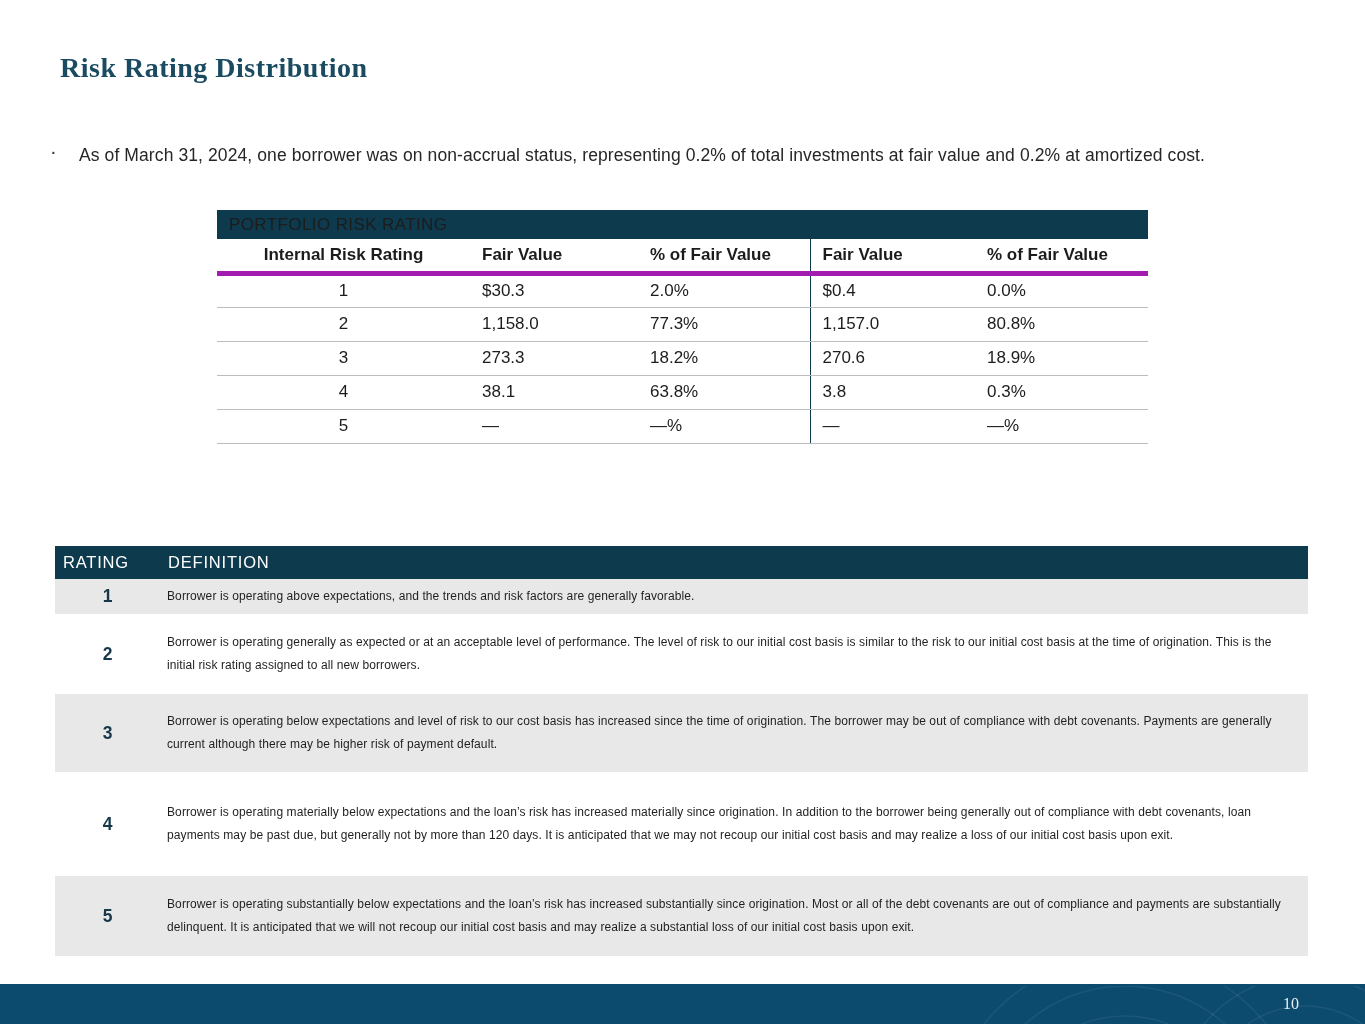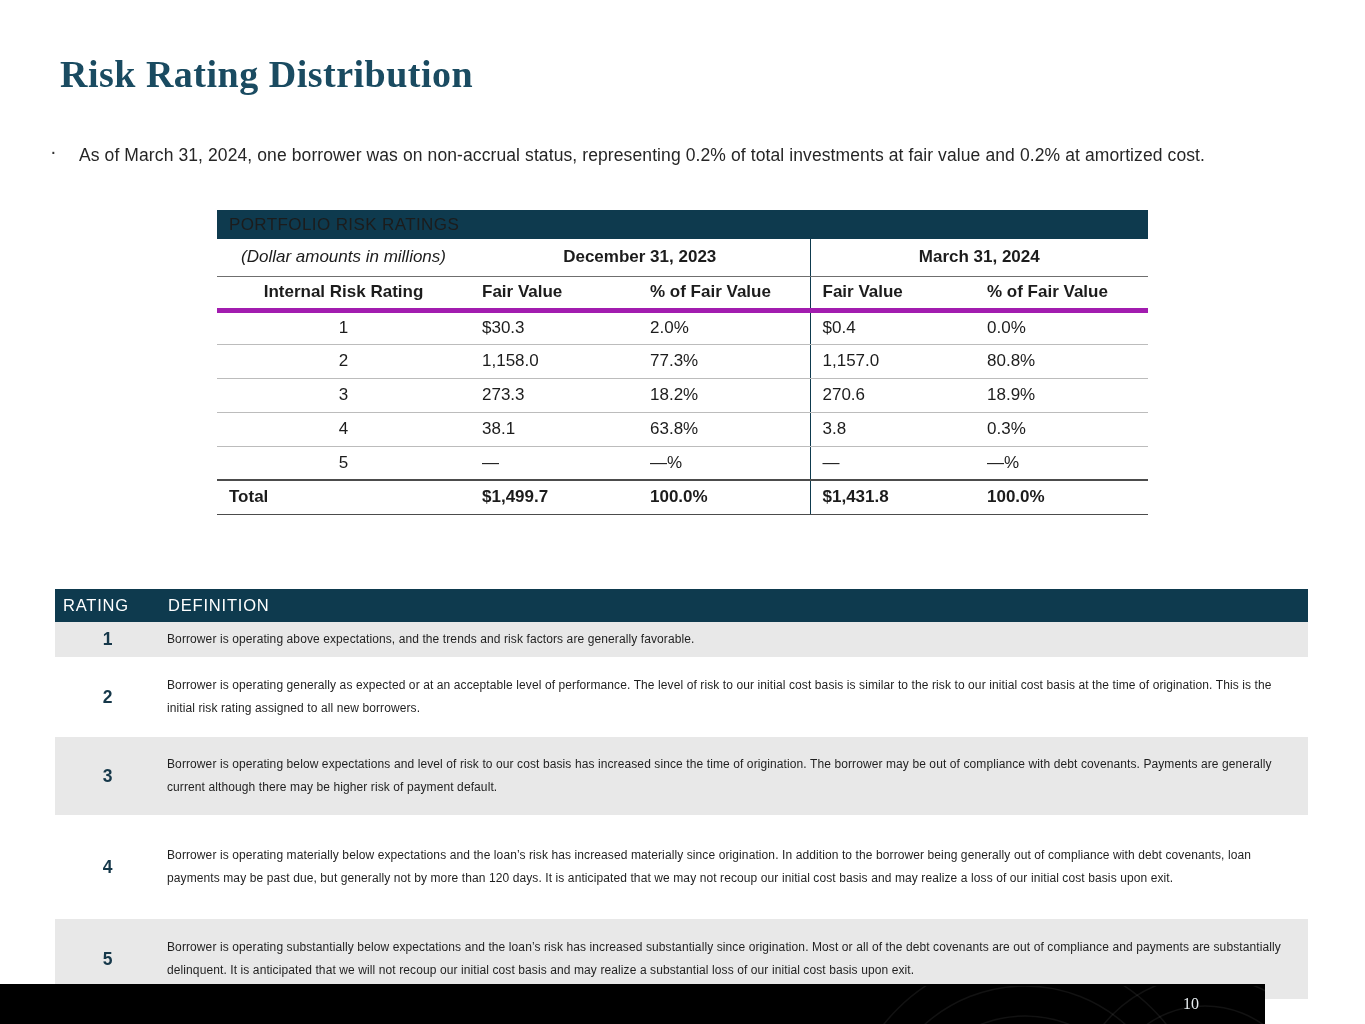--- a/index.html
+++ b/index.html
@@ -8,21 +8,21 @@
     width: 1365px; height: 1024px;
     background: #ffffff;
     font-family: "Liberation Sans", "DejaVu Sans", sans-serif;
     position: relative; overflow: hidden;
   }
   .slide { position: absolute; inset: 0; }
 
   .title {
     position: absolute; left: 60px; top: 52px; margin: 0;
     font-family: "Liberation Serif", "DejaVu Serif", serif;
-    font-weight: 700; font-size: 38px; color: #1a4b61; letter-spacing: 0.5px;
+    font-weight: 700; font-size: 28px; color: #1a4b61; letter-spacing: 0.5px;
   }
 
   .bullet-row { position: absolute; left: 48px; top: 138px; width: 1250px; display: flex; }
   .bullet-glyph { width: 27px; flex: 0 0 27px; font-size: 20px; color: #333; line-height: 26px; padding-left: 2px; }
   .bullet-text { margin: 4px; font-size: 17.5px; line-height: 26px; color: #262626; letter-spacing: 0.1px; text-align: center; }
 
   
   .portfolio-table {
     position: absolute; left: 217px; top: 210px; width: 931px;
     border-collapse: collapse; table-layout: fixed;
@@ -49,21 +49,21 @@
   .pt-data-row { height: 34px; }
   .pt-data-row td { border-bottom: 1px solid #bcbcbc; }
   .pt-divider { border-left: 1px solid #0e3a4e; }
   .pt-total-row { height: 34px; }
   .pt-total-row td { font-weight: 700; border-top: 2px solid #4c4c4c; border-bottom: 1px solid #4c4c4c; }
   .pt-total-label { padding-left: 6px; }
 
   
   .def-table {
     position: absolute; left: 55px; top: 546px; width: 1253px;
-    border-collapse: collapse; table-layout: fixed; margin-top: 43px;
+    border-collapse: collapse; table-layout: fixed;
   }
   .def-table col.d1 { width: 105px; }
   .dt-head th {
     background: #0e3a4e; color: #ffffff; font-size: 16.5px; font-weight: 400;
     text-align: left; height: 33px; letter-spacing: 0.8px; padding: 0 8px;
   }
   .dt-rating { text-align: center; font-weight: 700; color: #16384a; font-size: 17.5px; vertical-align: middle; }
   .dt-def {
     font-size: 12px; color: #1f1f1f; line-height: 23px;
     padding: 6px 12px 6px 7px; vertical-align: middle; letter-spacing: 0.1px;
@@ -71,22 +71,22 @@
   .dt-odd  { background: #e8e8e8; }
   .dt-even { background: #ffffff; }
   .dt-r1 { height: 34px; }
   .dt-r2 { height: 80px; }
   .dt-r3 { height: 78px; }
   .dt-r4 { height: 104px; }
   .dt-r5 { height: 80px; }
 
   
   .footer {
-    position: absolute; left: 0; bottom: 0; width: 1265px; height: 40px;
-    background: #000000; overflow: hidden;
+    position: absolute; left: 0; bottom: 0; width: 1365px; height: 40px;
+    background: #0c4a6e; overflow: hidden;
   }
   .footer-arcs { position: absolute; right: 0; bottom: -2px; display: block; }
   .page-num {
     position: absolute; right: 66px; top: 50%; transform: translateY(-50%);
     color: #e9eff2; font-family: "Liberation Serif", "DejaVu Serif", serif; font-size: 16px;
   }
 </style>
 </head>
 <body>
 
@@ -102,26 +102,21 @@
   <table class="portfolio-table">
     <colgroup>
       <col class="c1">
         <col class="c2">
         <col class="c3">
         <col class="c4">
         <col class="c5">
     </colgroup>
     <tbody>
         <tr>
-      <th colspan="5" class="pt-title">PORTFOLIO RISK RATINGS</th>
-    </tr>
-    <tr class="pt-period-row">
-      <td class="pt-note">(Dollar amounts in millions)</td>
-      <td colspan="2" class="pt-period">December 31, 2023</td>
-      <td colspan="2" class="pt-period pt-divider">March 31, 2024</td>
+      <th colspan="5" class="pt-title">PORTFOLIO RISK RATING</th>
     </tr>
     <tr class="pt-colhead-row">
       <td class="pt-colhead pt-center">Internal Risk Rating</td>
       <td class="pt-colhead pt-right">Fair Value</td>
       <td class="pt-colhead pt-right">% of Fair Value</td>
       <td class="pt-colhead pt-right pt-divider">Fair Value</td>
       <td class="pt-colhead pt-right">% of Fair Value</td>
     </tr>
 
     <tr class="pt-data-row">
@@ -153,27 +148,20 @@
       <td class="pt-right">0.3%</td>
     </tr>
     <tr class="pt-data-row">
       <td class="pt-center">5</td>
       <td class="pt-right">—</td>
       <td class="pt-right">—%</td>
       <td class="pt-right pt-divider">—</td>
       <td class="pt-right">—%</td>
     </tr>
 
-    <tr class="pt-total-row">
-      <td class="pt-left pt-total-label">Total</td>
-      <td class="pt-right">$1,499.7</td>
-      <td class="pt-right">100.0%</td>
-      <td class="pt-right pt-divider">$1,431.8</td>
-      <td class="pt-right">100.0%</td>
-    </tr>
   </tbody>
     </table>
 
   <table class="def-table">
     <colgroup>
         <col class="d1">
         <col>
       </colgroup>
     <tbody>
         <tr class="dt-head">

